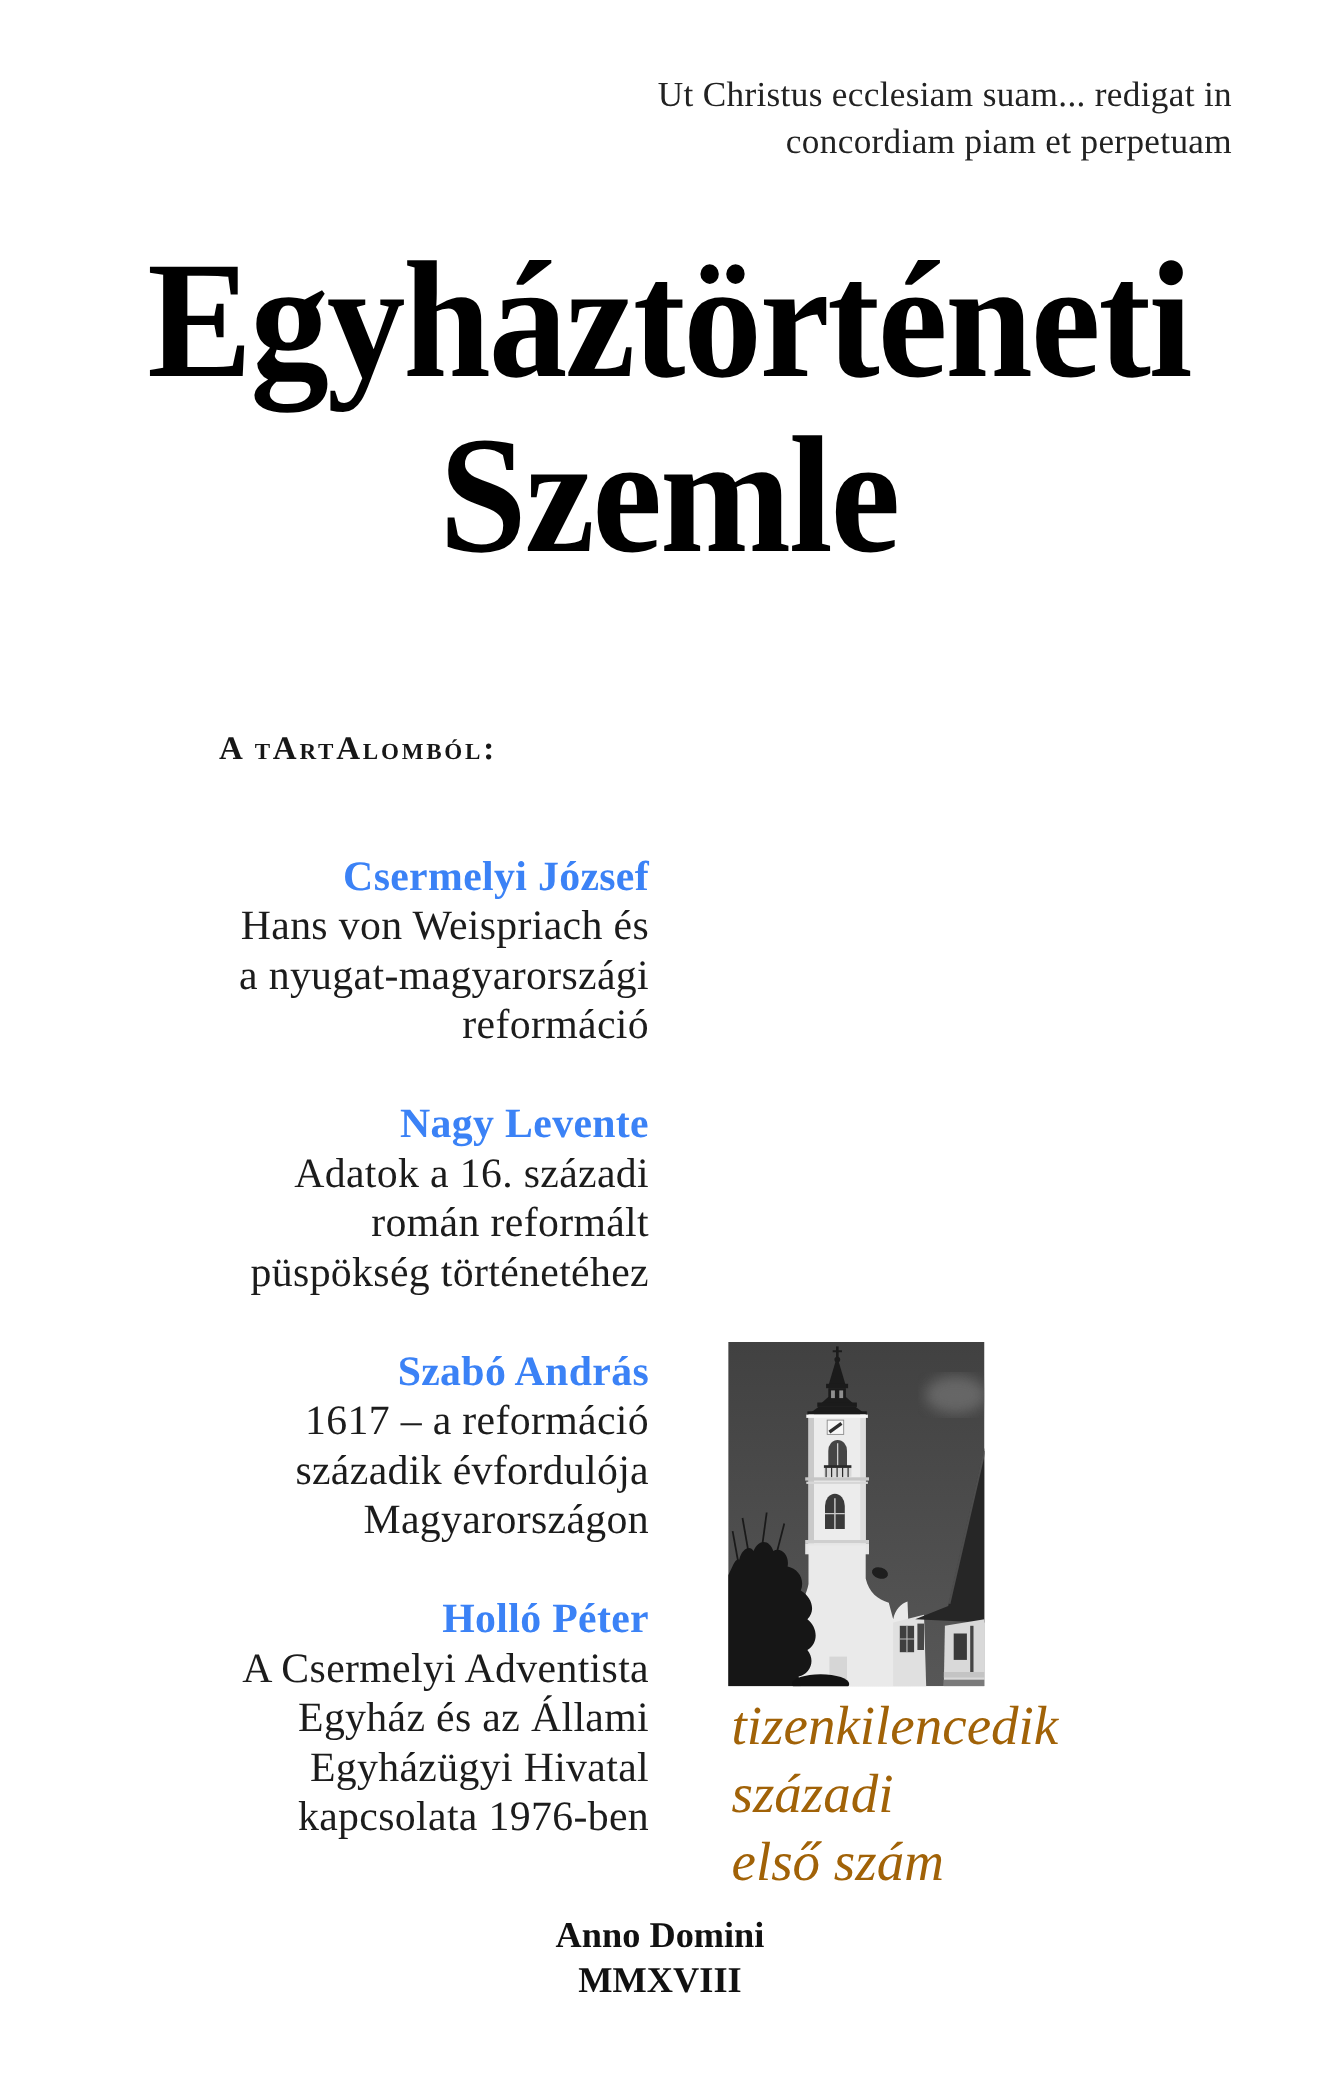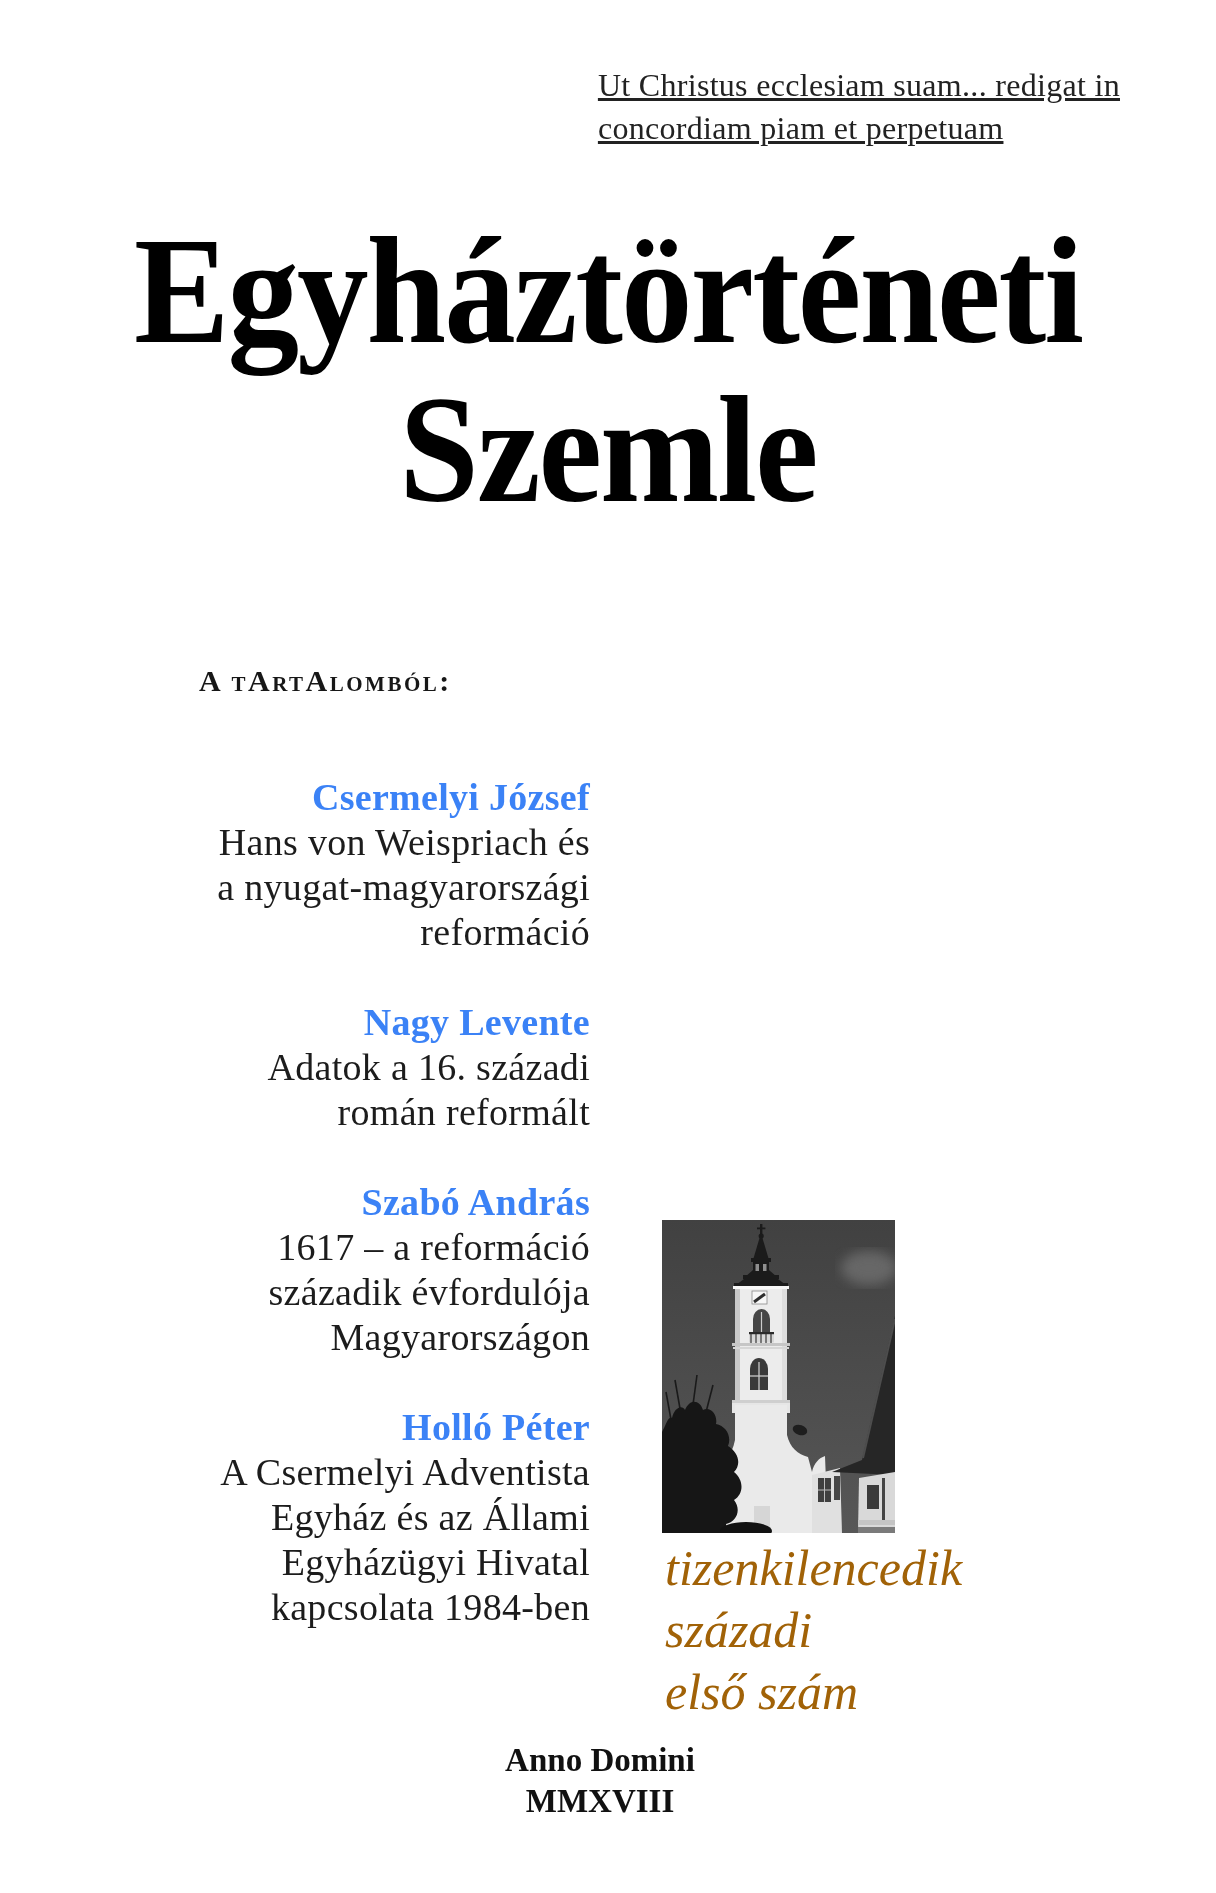--- a/index.html
+++ b/index.html
@@ -9,25 +9,25 @@
     height: 1893px;
     background: #ffffff;
     font-family: "Liberation Serif", "DejaVu Serif", serif;
     color: #1a1a1a;
     overflow: hidden;
   }
   .motto {
     position: absolute;
     top: 64px;
     right: 96px;
+    text-align: right;
     font-size: 32px;
     line-height: 43px;
     color: #222222;
     letter-spacing: 0.3px;
-    text-decoration: underline;
   }
   .title {
     position: absolute;
     top: 212px;
     left: 0;
     width: 1216px;
     text-align: center;
     font-weight: bold;
     font-size: 146px;
     line-height: 153px;
@@ -112,35 +112,36 @@
       <div class="entry-author">Csermelyi József</div>
       <div class="entry-line">Hans von Weispriach és</div>
       <div class="entry-line">a nyugat-magyarországi</div>
       <div class="entry-line">reformáció</div>
     </div>
 
     <div class="entry">
       <div class="entry-author">Nagy Levente</div>
       <div class="entry-line">Adatok a 16. századi</div>
       <div class="entry-line">román reformált</div>
+      <div class="entry-line">püspökség történetéhez</div>
     </div>
 
     <div class="entry">
       <div class="entry-author">Szabó András</div>
       <div class="entry-line">1617 – a reformáció</div>
       <div class="entry-line">századik évfordulója</div>
       <div class="entry-line">Magyarországon</div>
     </div>
 
     <div class="entry">
       <div class="entry-author">Holló Péter</div>
       <div class="entry-line">A Csermelyi Adventista</div>
       <div class="entry-line">Egyház és az Állami</div>
       <div class="entry-line">Egyházügyi Hivatal</div>
-      <div class="entry-line">kapcsolata 1984-ben</div>
+      <div class="entry-line">kapcsolata 1976-ben</div>
     </div>
 
   </div>
 
   <div class="photo">
     <svg viewBox="0 0 233 313" preserveAspectRatio="none">
       <defs>
         <linearGradient id="sky" x1="0" y1="0" x2="0" y2="1">
           <stop offset="0" stop-color="#414141"></stop>
           <stop offset="1" stop-color="#575757"></stop>

